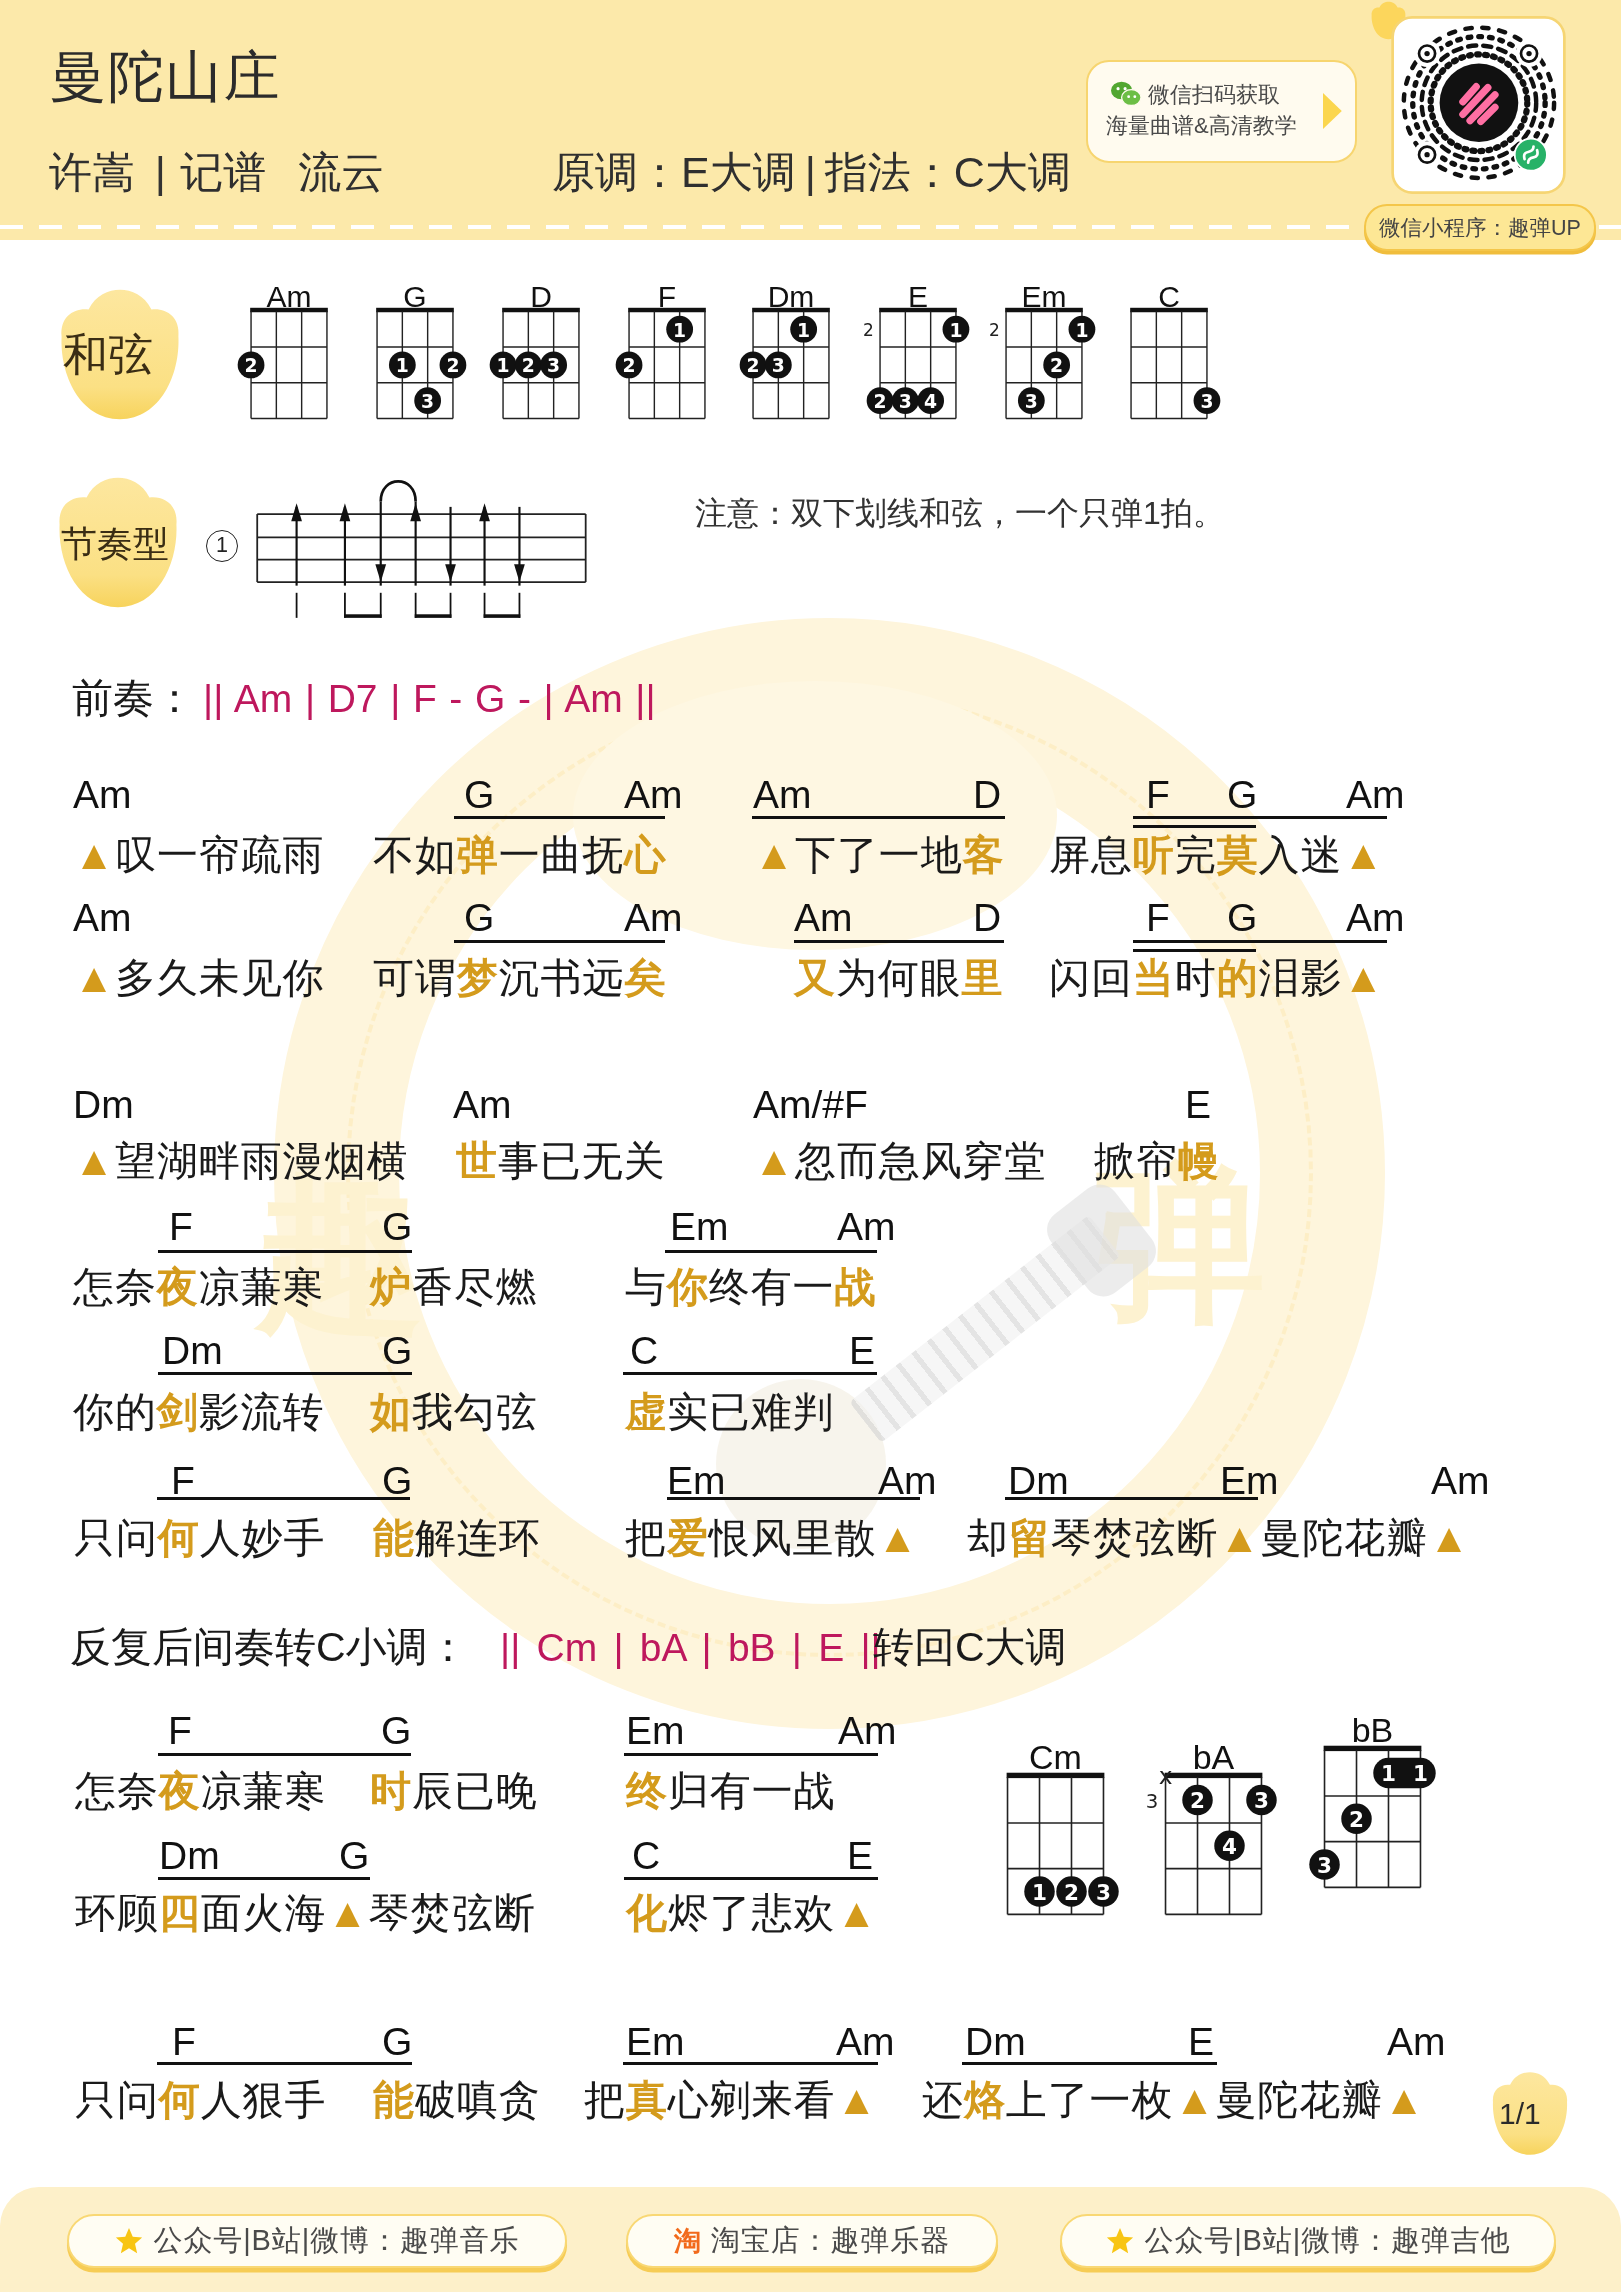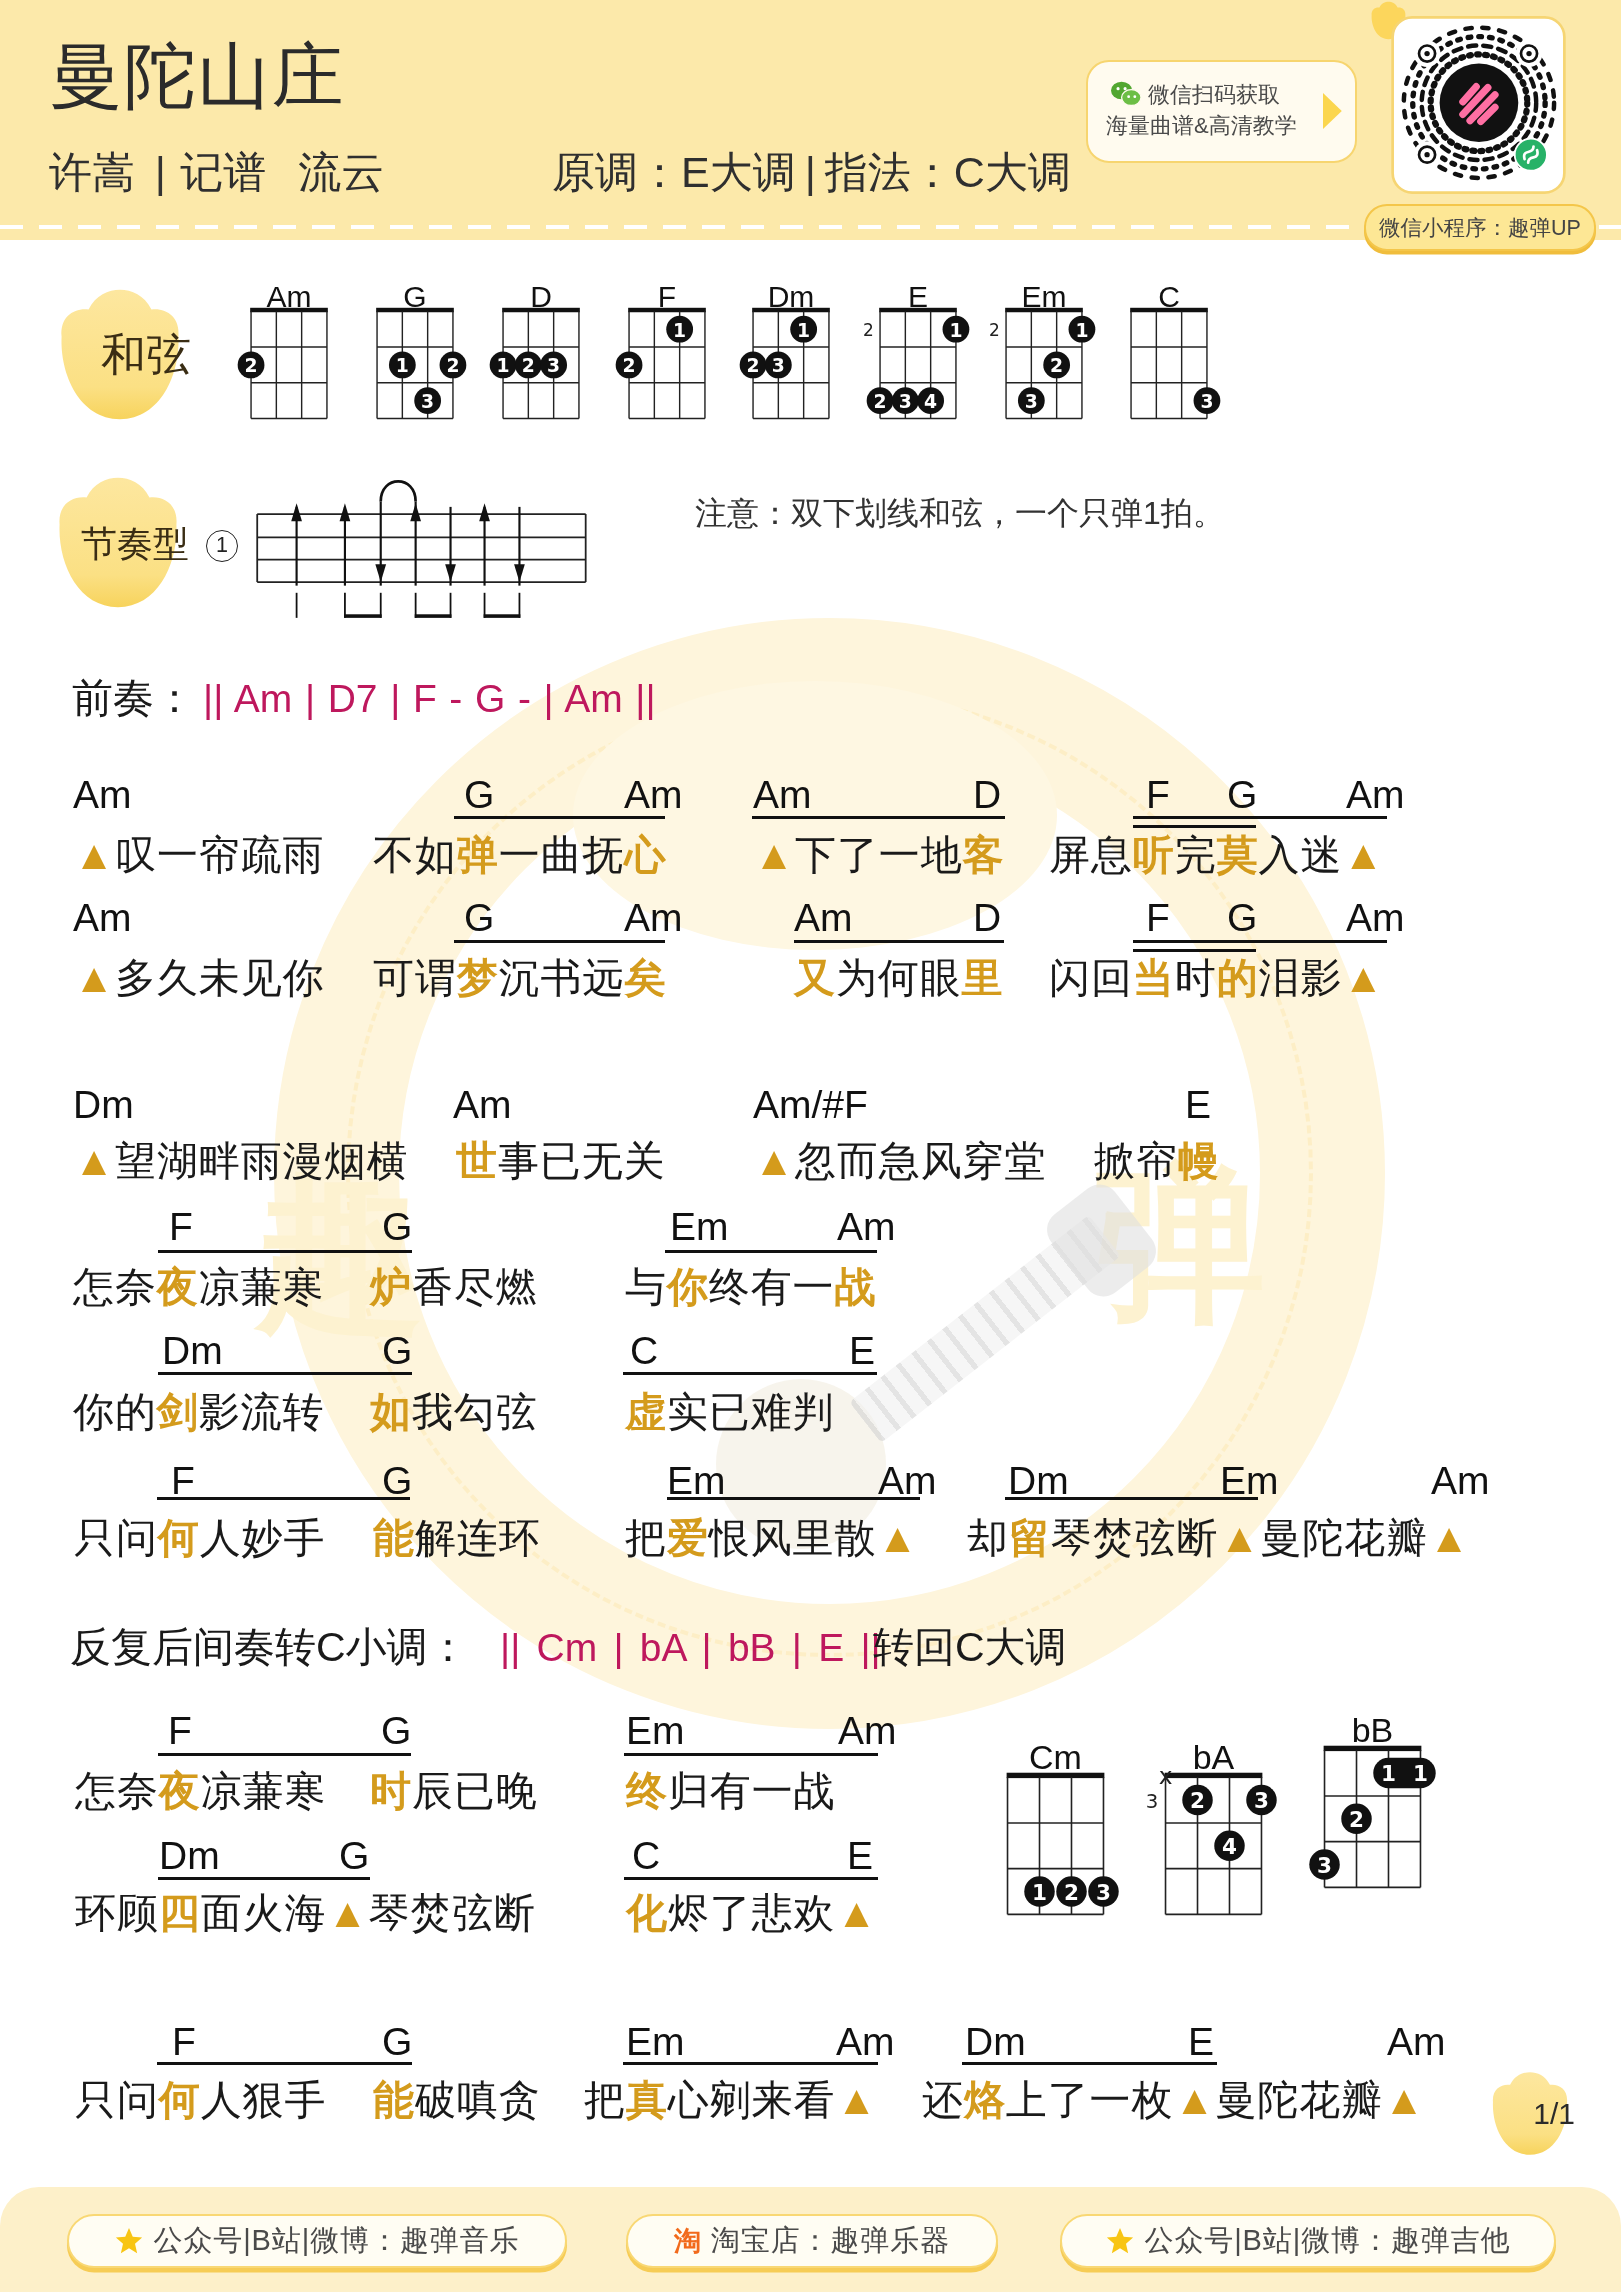--- a/index.html
+++ b/index.html
@@ -1,29 +1,29 @@
 <!DOCTYPE html>
 <html style="font-size:14.3px"><head>
 <meta charset="utf-8">
 <style>
 *{box-sizing:border-box;}
 html,body{margin:0;padding:0;background:#fff;}
 #page{position:relative;width:1621px;height:2293px;overflow:hidden;background:#fff;font-family:"Liberation Sans","DejaVu Sans",sans-serif;color:#1a1a1a;}
 .abs{position:absolute;}
 #header-bg{position:absolute;left:0;top:0;width:1621px;height:240px;background:#fce9aa;}
 #header-dash{position:absolute;left:0;top:225px;width:1621px;height:3.6px;background:repeating-linear-gradient(90deg,#ffffff 0 23px,rgba(255,255,255,0) 23px 39px);}
-.title{position:absolute;left:50px;top:30px;font-size:72px;line-height:93px;color:#2b2b2b;letter-spacing:1.8px;white-space:nowrap;}
+.title{position:absolute;left:50px;top:30px;font-size:56px;line-height:93px;color:#2b2b2b;letter-spacing:1.8px;white-space:nowrap;}
 .subline{position:absolute;top:147px;height:50px;display:flex;align-items:center;font-size:43px;line-height:50px;color:#2f2f2f;white-space:nowrap;}
 .subline .sep{margin:0 9px;color:#333;}
 .promo{position:absolute;left:1086px;top:60px;width:271px;height:103px;border-radius:23px;background:#fffbef;border:2.7px solid #f7d56f;}
 .promo-line{position:absolute;font-size:22px;line-height:29px;color:#4b4b4b;white-space:nowrap;}
 .qr-badge{position:absolute;left:1364px;top:204px;width:232px;height:47px;border-radius:23px;background:#fde795;border:2.7px solid #f4c64a;box-shadow:0 3.6px 0 #f0bd3c;display:flex;align-items:center;justify-content:center;font-size:21.5px;color:#444;white-space:nowrap;}
 .petal{position:absolute;}
 .petal svg{position:absolute;left:0;top:0;}
-.petal-text{position:absolute;left:0;width:100%;text-align:right;color:#3a2d14;white-space:nowrap;}
+.petal-text{position:absolute;left:14px;width:100%;text-align:left;color:#3a2d14;white-space:nowrap;}
 .cd{position:absolute;}
 .cd-name{position:absolute;left:0;top:0;width:100%;text-align:center;color:#111;white-space:nowrap;}
 .cd svg{position:absolute;left:0;}
 .cd .dot{fill:#111;}
 .cd .dn{fill:#fff;font-weight:bold;text-anchor:middle;dominant-baseline:central;font-family:"DejaVu Sans",sans-serif;}
 .cd .bf{fill:#222;text-anchor:middle;dominant-baseline:central;font-family:"DejaVu Sans",sans-serif;}
 .note{position:absolute;left:695px;top:495px;font-size:32px;line-height:36px;color:#333;white-space:nowrap;}
 .circ{position:absolute;left:206px;top:530px;width:32px;height:32px;border:1.8px solid #222;border-radius:50%;font-size:21.5px;line-height:29px;text-align:center;color:#222;}
 .lineL{position:absolute;font-size:41px;line-height:45px;color:#1a1a1a;white-space:nowrap;}
 .lineP{position:absolute;font-size:39px;line-height:39px;color:#be185d;white-space:nowrap;word-spacing:1.8px;}

